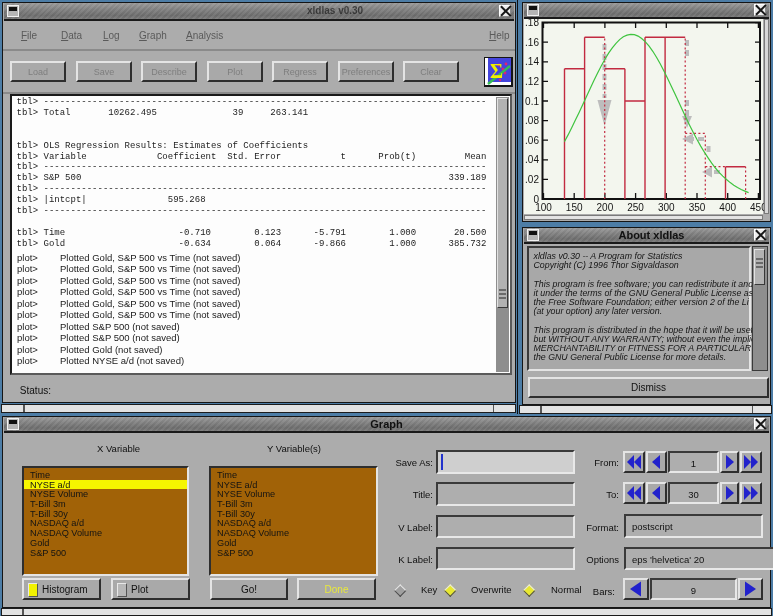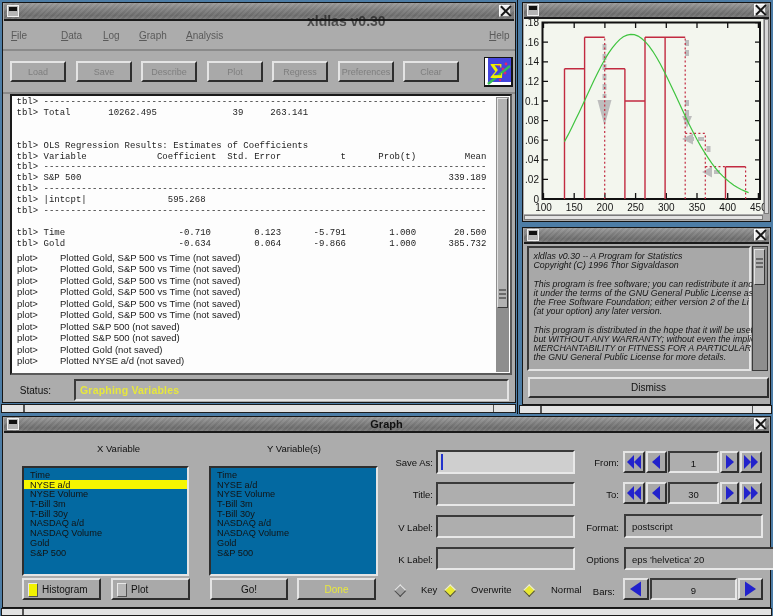--- a/index.html
+++ b/index.html
@@ -68,21 +68,21 @@
   border:1px solid #3a3a3a; }
 #athumb { position:absolute; left:1px; top:2px; width:11px; height:36px; background:#b2b2b2;
   border-top:1.5px solid #e2e2e2; border-left:1.5px solid #e2e2e2; border-right:1.5px solid #383838; border-bottom:1.5px solid #383838; }
 #athumb i { position:absolute; left:1px; right:1px; height:1.5px; background:#6a6a6a; display:block; }
 #dismiss { position:absolute; left:5px; top:149px; width:241px; height:21px;
   font-size:10px; color:#111; text-align:center; line-height:18px; }
 
 #graph { left:0; top:414px; width:773px; height:202px; }
 #graph .wbody { left:2px; top:2px; right:2px; bottom:8px; }
 #graph .handle { height:7px; }
-.list { position:absolute; top:49px; height:110px; background:#0369a1;
+.list { position:absolute; top:49px; height:110px; background:#a16207;
   border-top:2px solid #2e2e2e; border-left:2px solid #2e2e2e; border-right:2px solid #e4e4e4; border-bottom:2px solid #e4e4e4; padding-top:2px; }
 .li { height:9.7px; font-size:9.2px; color:#131313; padding-left:6px; white-space:nowrap; }
 .li.sel { background:#f6f600; }
 .gbtn { position:absolute; top:161px; width:79px; height:22px; font-size:10px; color:#111;
   text-align:center; line-height:19px; }
 .ind { position:absolute; left:4px; top:2.5px; width:10px; height:14px;
   border-top:1.5px solid #e8e8e8; border-left:1.5px solid #e8e8e8; border-right:1.5px solid #555; border-bottom:1.5px solid #555; }
 .field { position:absolute; background:#aeaeae;
   border-top:2px solid #3a3a3a; border-left:2px solid #3a3a3a; border-right:2px solid #e8e8e8; border-bottom:2px solid #e8e8e8; }
 .field span { position:absolute; left:6px; top:4.5px; font-size:9.5px; color:#131313; }
@@ -92,25 +92,25 @@
   border-top:1.5px solid #e8e8e8; border-left:1.5px solid #e8e8e8; border-right:1.5px solid #4a4a4a; border-bottom:1.5px solid #4a4a4a; }
 .dia.on { background:#e8e830; }
 .dia.off { background:#a0a0a0; }
 </style></head>
 <body>
 
 <div class="win" id="main">
  <div class="wbody">
   <div class="tbar">
         <div class="ticon"></div>
-        <div class="ttl" style="opacity:.62; width:auto; left:303px; font-size:14px;margin-top:8px;">xldlas v0.30</div>
+        <div class="ttl" style="opacity:.62; width:auto; left:303px; font-size:10px;">xldlas v0.30</div>
         <div class="xbtn"></div>
       </div>
   <div id="mmenu">
-    <span style="left:8px"><u>F</u>ile</span>
+    <span style="left:18px"><u>F</u>ile</span>
     <span style="left:58px"><u>D</u>ata</span>
     <span style="left:100px"><u>L</u>og</span>
     <span style="left:136px"><u>G</u>raph</span>
     <span style="left:183px"><u>A</u>nalysis</span>
     <span style="left:486px"><u>H</u>elp</span>
   </div>
   <div id="mtool">
     <div class="tb raised" style="left:7px">Load</div>
     <div class="tb raised" style="left:73px">Save</div>
     <div class="tb raised" style="left:138px">Describe</div>
@@ -192,23 +192,20 @@
     </div>
     <div id="mscroll">
           <div id="mthumb">
             <i style="top:190px"></i>
             <i style="top:194px"></i>
             <i style="top:198px"></i>
           </div>
         </div>
   </div>
   <div class="rlbl" style="right:464px; top:382px; font-size:10px;">Status:</div>
-  <div id="mstatus">
-        <span>Graphing Variables</span>
-      </div>
  </div>
  <div class="handle">
       <div style="position:absolute;left:21px;top:0;bottom:0;width:1.5px;background:#555"></div>
    <div style="position:absolute;right:21px;top:0;bottom:0;width:1.5px;background:#555"></div>
     </div>
 </div>
 
 <div class="win" id="gnu">
  <div class="wbody">
   <div class="tbar" style="height:16px">
@@ -265,20 +262,21 @@
   </div>
   <div id="gvs"></div>
   <div id="ghs"></div>
  </div>
 </div>
 
 <div class="win" id="about">
  <div class="wbody">
   <div class="tbar" style="height:16px">
         <div class="ticon" style="top:1px"></div>
+        <div class="ttl" style="top:1px; left:5px">About xldlas</div>
         <div class="xbtn" style="top:1px"></div>
       </div>
   <div id="atext">
         <div class="inner">xldlas v0.30 -- A Program for Statistics<br>Copyright (C) 1996 Thor Sigvaldason<br><br>This program is free software; you can redistribute it and<br>it under the terms of the GNU General Public License as<br>the Free Software Foundation; either version 2 of the Li<br>(at your option) any later version.<br><br>This program is distributed in the hope that it will be usef<br>but WITHOUT ANY WARRANTY; without even the implie<br>MERCHANTABILITY or FITNESS FOR A PARTICULAR<br>the GNU General Public License for more details.</div>
       </div>
   <div id="ascroll">
         <div id="athumb">
           <i style="top:8px"></i>
           <i style="top:12px"></i>
           <i style="top:16px"></i>

